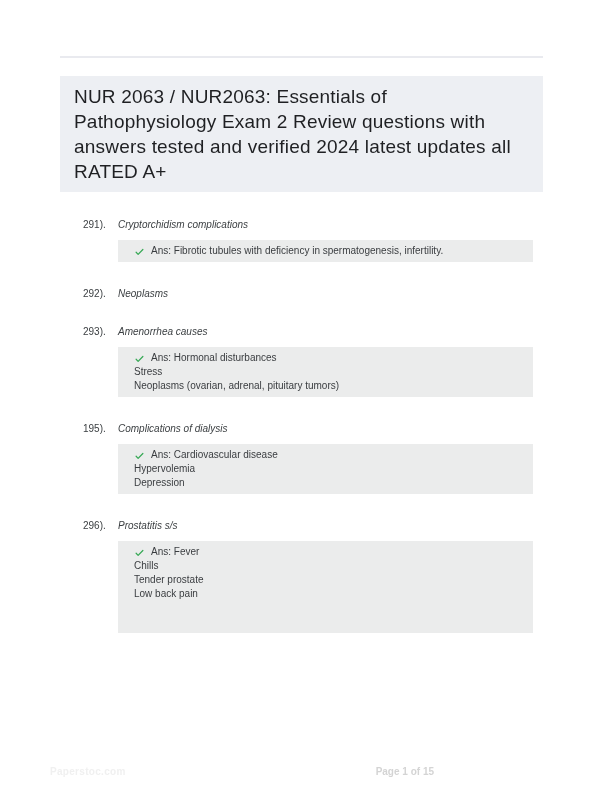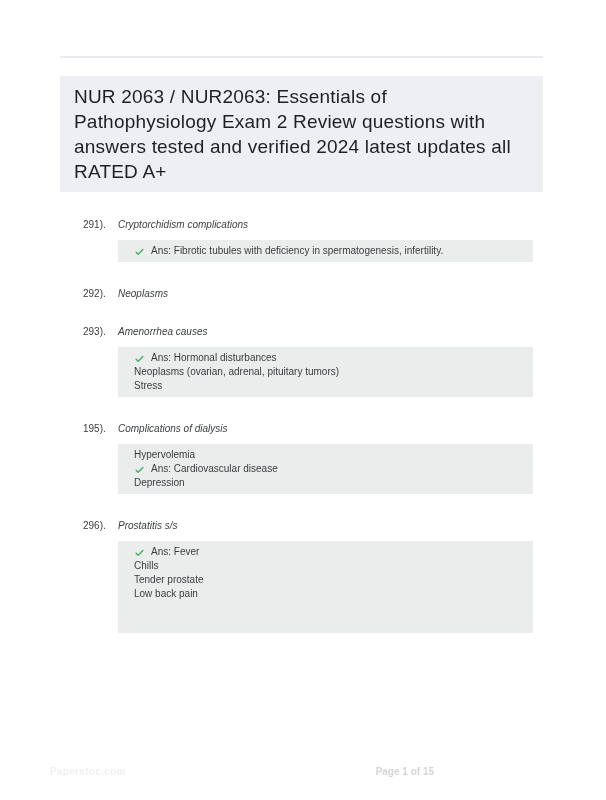--- a/index.html
+++ b/index.html
@@ -158,40 +158,40 @@
     </div>
     <div class="answer-box">
             <div class="ans-line ans-first">
               <span class="check-icon">
                 <svg viewBox="0 0 24 24" xmlns="http://www.w3.org/2000/svg">
                   <path fill="#34a853" d="M9 16.17 5.53 12.7a1.3 1.3 0 0 0-1.84 1.84l4.4 4.4a1.3 1.3 0 0 0 1.84 0L20.3 8.56a1.3 1.3 0 1 0-1.84-1.84Z"></path>
                 </svg>
               </span>
               <span>Ans: Hormonal disturbances</span>
             </div>
+            <div class="ans-line">Stress</div>
             <div class="ans-line">Neoplasms (ovarian, adrenal, pituitary tumors)</div>
-            <div class="ans-line">Stress</div>
           </div>
   </section>
 
   <section class="question-block">
     <div class="q-row">
       <span class="q-num">195).</span>
       <span class="q-text">Complications of dialysis</span>
     </div>
     <div class="answer-box">
+            <div class="ans-line ans-first">
+              <span class="check-icon">
+                <svg viewBox="0 0 24 24" xmlns="http://www.w3.org/2000/svg">
+                  <path fill="#34a853" d="M9 16.17 5.53 12.7a1.3 1.3 0 0 0-1.84 1.84l4.4 4.4a1.3 1.3 0 0 0 1.84 0L20.3 8.56a1.3 1.3 0 1 0-1.84-1.84Z"></path>
+                </svg>
+              </span>
+              <span>Ans: Cardiovascular disease</span>
+            </div>
             <div class="ans-line">Hypervolemia</div>
-            <div class="ans-line ans-first">
-              <span class="check-icon">
-                <svg viewBox="0 0 24 24" xmlns="http://www.w3.org/2000/svg">
-                  <path fill="#34a853" d="M9 16.17 5.53 12.7a1.3 1.3 0 0 0-1.84 1.84l4.4 4.4a1.3 1.3 0 0 0 1.84 0L20.3 8.56a1.3 1.3 0 1 0-1.84-1.84Z"></path>
-                </svg>
-              </span>
-              <span>Ans: Cardiovascular disease</span>
-            </div>
             <div class="ans-line">Depression</div>
           </div>
   </section>
 
 
   <section class="question-block">
     <div class="q-row">
       <span class="q-num">296).</span>
       <span class="q-text">Prostatitis s/s</span>
     </div>

